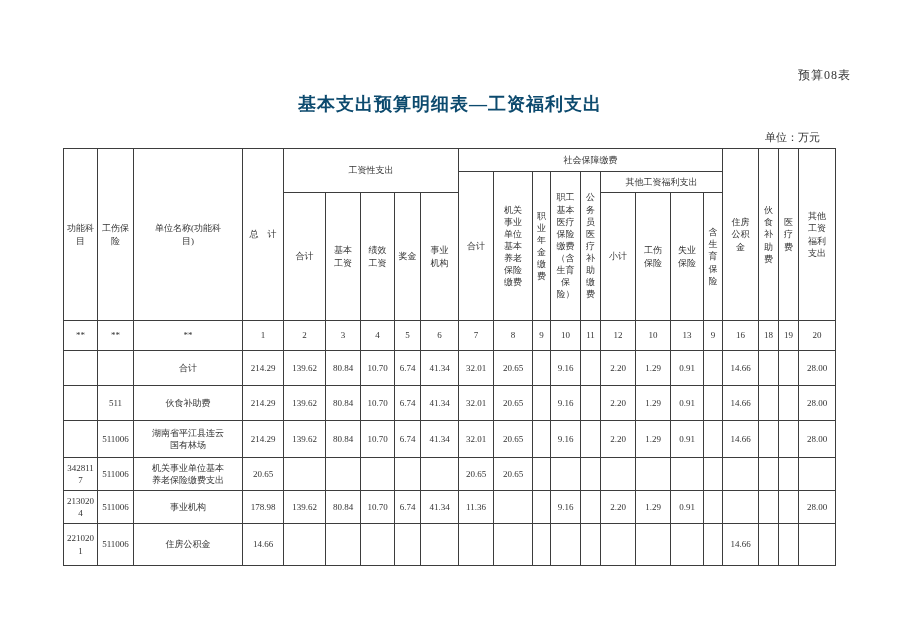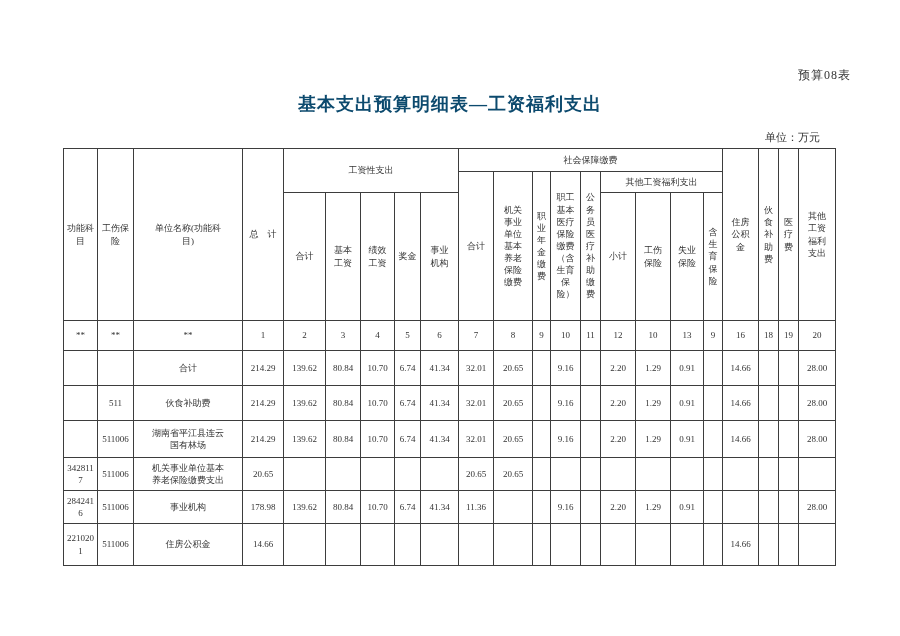--- a/index.html
+++ b/index.html
@@ -207,21 +207,21 @@
           <td></td>
           <td></td>
           <td></td>
           <td></td>
           <td></td>
           <td></td>
           <td></td>
           <td></td>
         </tr>
         <tr style="height: 33px;">
-          <td>2842416</td>
+          <td>2130204</td>
           <td>511006</td>
           <td class="name-cell">事业机构</td>
           <td>178.98</td>
           <td>139.62</td>
           <td>80.84</td>
           <td>10.70</td>
           <td>6.74</td>
           <td>41.34</td>
           <td>11.36</td>
           <td></td>

